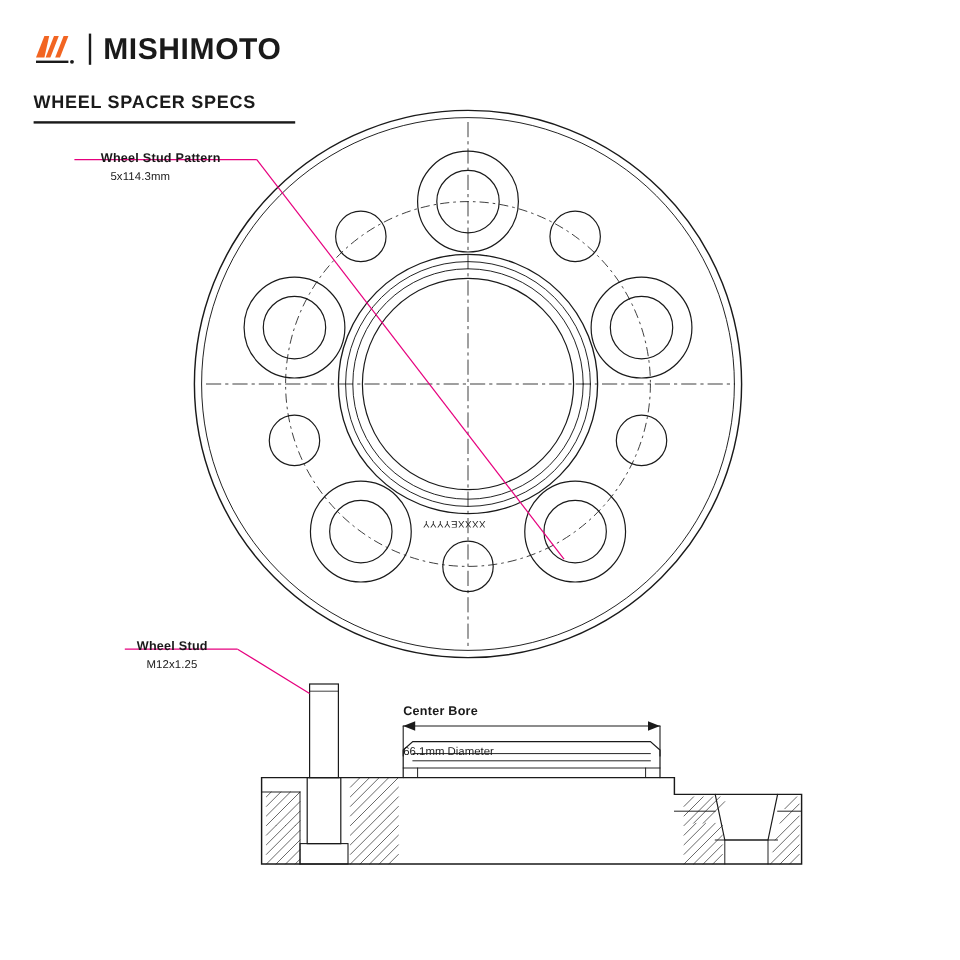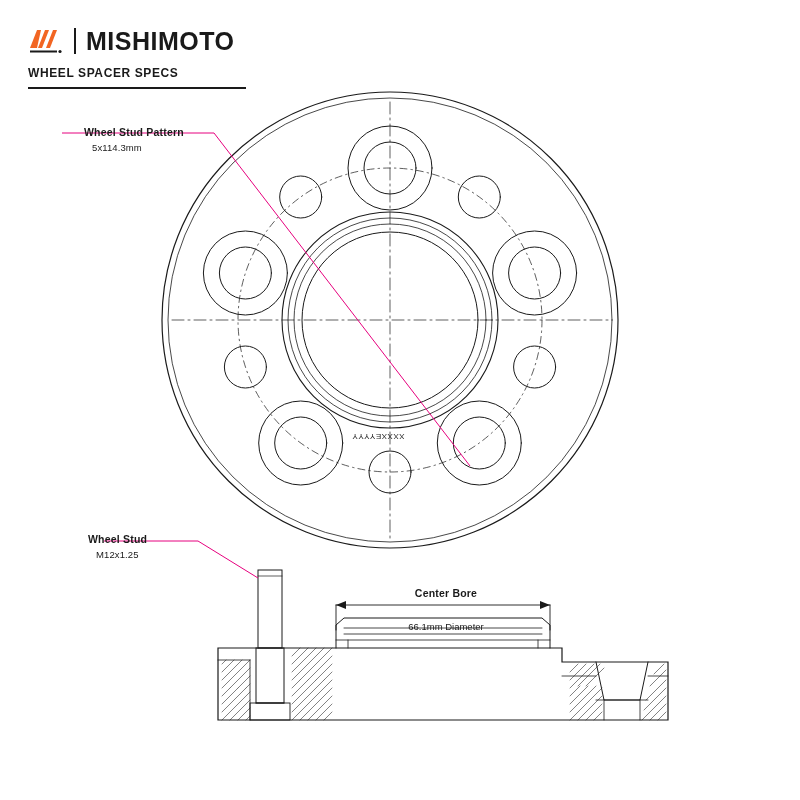--- a/index.html
+++ b/index.html
@@ -48,22 +48,22 @@
   }
   .brand-name {
     font-size: 25px;
     font-weight: bold;
     letter-spacing: 0.5px;
     color: #1a1a1a;
     line-height: 1;
     font-family: "Liberation Sans", sans-serif;
   }
   .subtitle {
-    margin-top: 8px;
-    font-size: 12px;
+    margin-top: 19px;
+    font-size: 15px;
     font-weight: bold;
     letter-spacing: 0.6px;
     color: #1a1a1a;
   }
   .rule {
     margin-top: 7px;
     width: 218px;
     height: 2px;
     background: #1a1a1a;
   }
@@ -93,25 +93,25 @@
   }
   .callout .c-value {
     font-size: 9.5px;
     font-weight: normal;
     letter-spacing: 0.1px;
     display: block;
     margin-top: 4px;
     margin-left: 8px;
   }
   .callout.stud-pattern { left: 84px; top: 126px; }
-  .callout.wheel-stud   { left: 88px; top: 533px; }
+  .callout.wheel-stud   { left: 114px; top: 533px; }
 
   .dim-label {
     position: absolute;
-    text-align: center;
+    text-align: left;
     font-family: "Liberation Sans", sans-serif;
     color: #1a1a1a;
     white-space: nowrap;
   }
   .dim-label .d-title {
     display: block;
     font-size: 10.5px;
     font-weight: bold;
     letter-spacing: 0.2px;
   }

